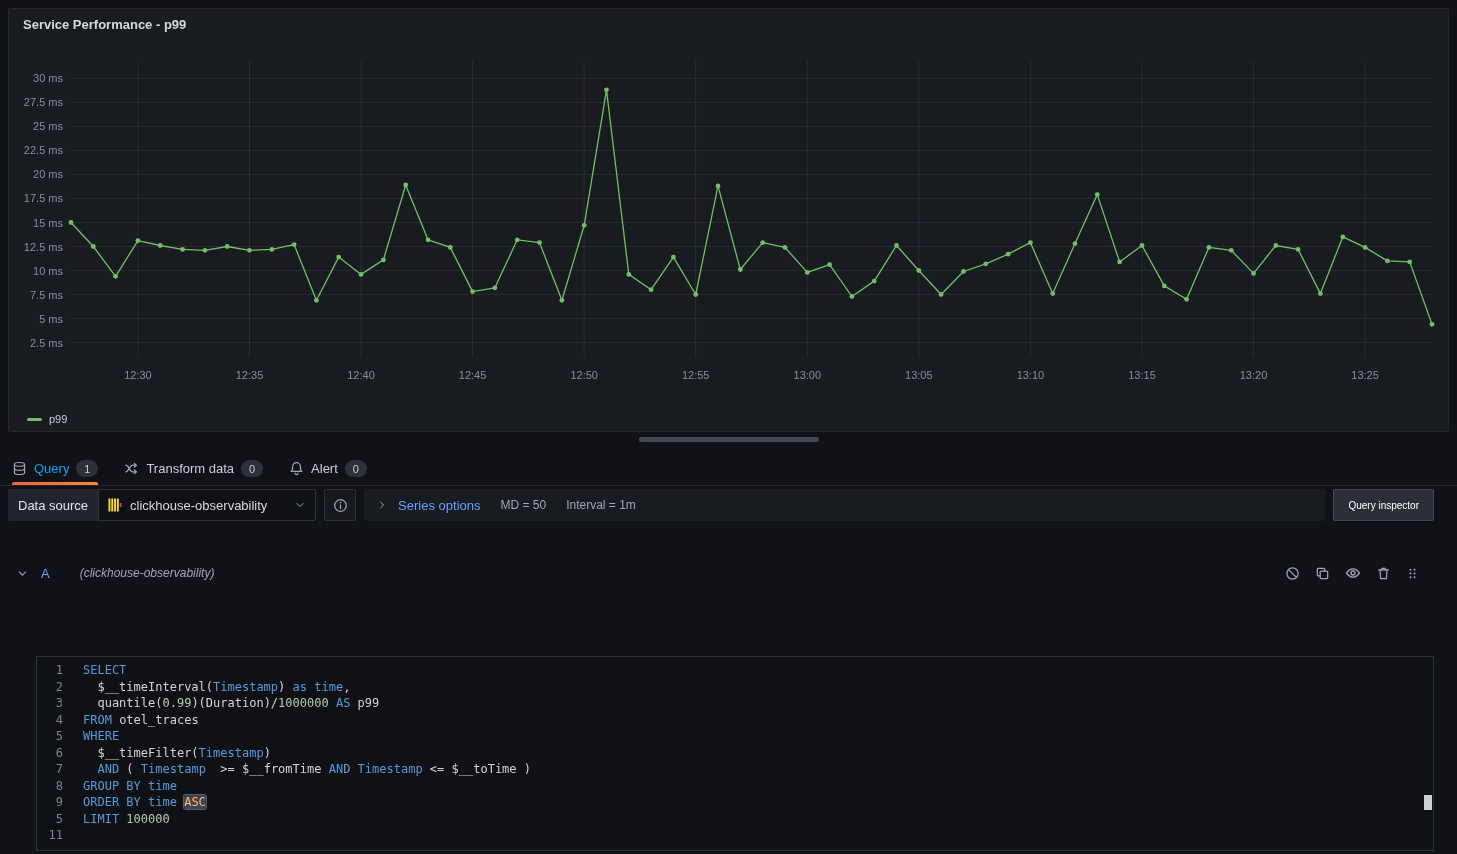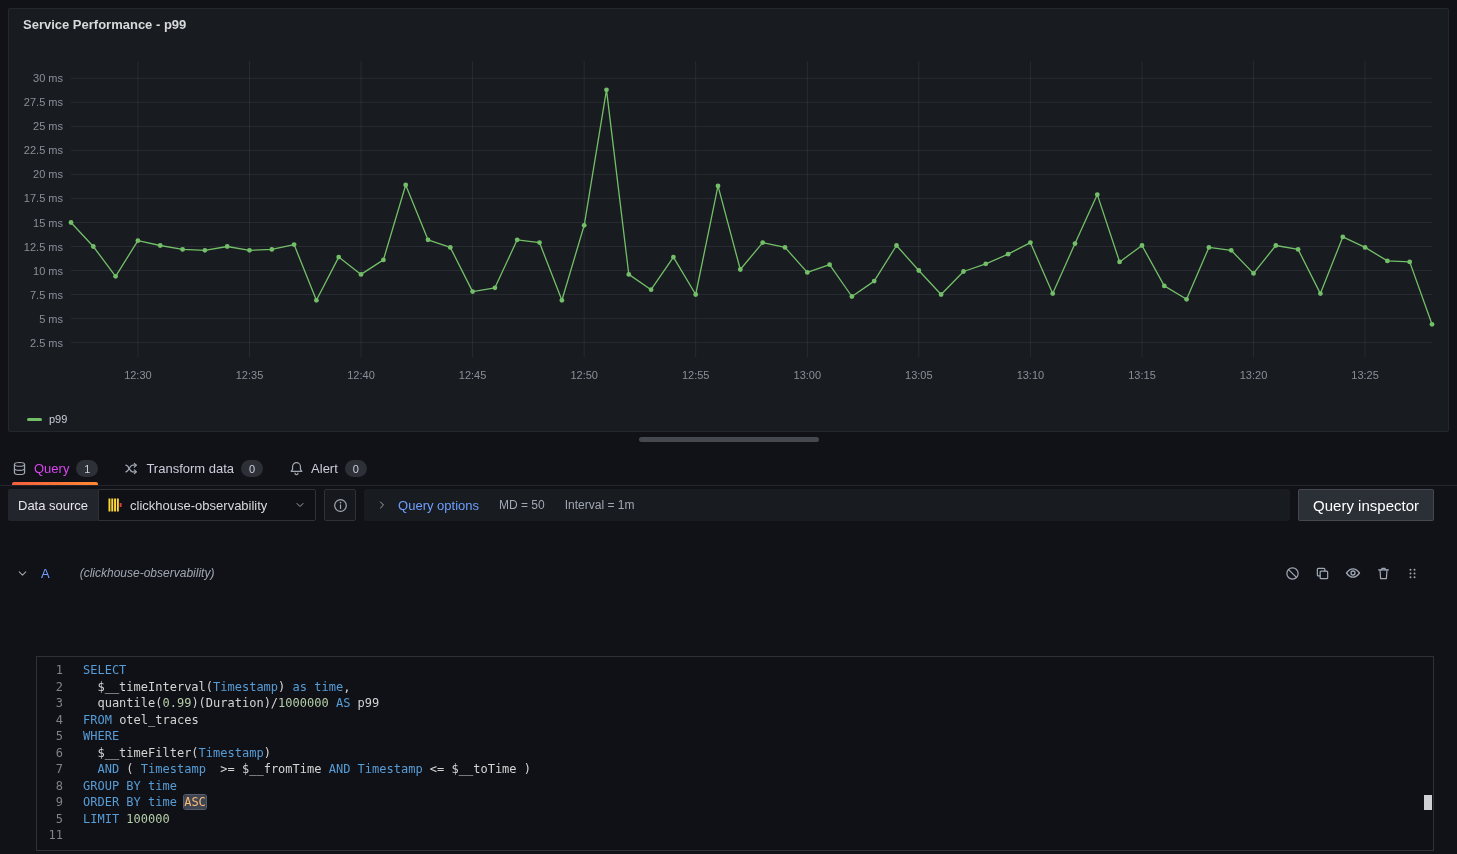--- a/index.html
+++ b/index.html
@@ -30,21 +30,21 @@
   .hscroll { position:absolute; top:437px; left:50%; transform:translateX(-50%); width:180px; height:5px; border-radius:3px; background:#45484e; cursor:pointer; }
 
   
   .tabs-bar {
     position:absolute; top:452px; left:0; width:1457px; height:34px;
     display:flex; align-items:stretch; gap:26px; padding-left:12px;
     border-bottom:1px solid #24262b;
   }
   .tab { display:flex; align-items:center; gap:7px; position:relative; cursor:pointer; color:#9fa7b3; }
   .tab .tab-label { color:#ccccdc; font-size:13px; }
-  .tab.active .tab-label { color:#d946ef; font-weight:500; }
+  .tab.active .tab-label { color:#0ea5e9; font-weight:500; }
   .tab.active::after {
     content:''; position:absolute; left:0; right:0; bottom:0; height:3px; border-radius:2px 2px 0 0;
     background:linear-gradient(90deg,#f55f3e,#ff8833);
   }
   .count-badge {
     display:inline-flex; align-items:center; justify-content:center;
     min-width:22px; height:17px; padding:0 7px; border-radius:9px;
     background:#2d3137; color:#ccccdc; font-size:11px;
   }
 
@@ -65,21 +65,21 @@
   }
   .q-options {
     margin-left:8px; flex:1; height:32px; background:#181b1f; border-radius:2px;
     display:flex; align-items:center; gap:10px; padding:0 12px;
   }
   .q-options .link { color:#6e9fff; font-size:13px; cursor:pointer; }
   .q-options .meta { color:#9fa7b3; font-size:12px; margin-left:10px; }
   .inspector-btn {
     margin-left:8px; height:32px; padding:0 14px; display:flex; align-items:center;
     background:#2b2f36; border:1px solid rgba(204,204,220,0.16); border-radius:2px;
-    color:#ffffff; font-size:15px; cursor:pointer;
+    color:#ffffff; font-size:10px; cursor:pointer;
   }
 
   
   .query-header { position:absolute; top:557px; left:8px; width:1419px; height:32px; display:flex; align-items:center; padding:0 8px; gap:12px; }
   .query-header .chev { color:#9fa7b3; cursor:pointer; }
   .ref-id { color:#6e9fff; font-size:13px; font-weight:500; cursor:pointer; }
   .ds-hint { color:#9fa7b3; font-size:12px; font-style:italic; margin-left:18px; }
   .row-actions { margin-left:auto; display:flex; align-items:center; gap:15px; color:#9fa7b3; }
   .row-actions .icon-btn { cursor:pointer; display:flex; align-items:center; }
 
@@ -293,21 +293,21 @@
     <svg class="ic" width="15" height="15" viewBox="0 0 16 16">
       <circle cx="8" cy="8" r="6.2"></circle>
         <line x1="8" y1="7.4" x2="8" y2="11.2"></line>
         <circle cx="8" cy="4.9" r="0.9" fill="currentColor" stroke="none"></circle>
     </svg>
   </div>
   <div class="q-options">
     <svg class="ic" width="12" height="12" viewBox="0 0 16 16" style="color:#9fa7b3">
         <path d="M6 4l4 4-4 4"></path>
       </svg>
-    <span class="link">Query options</span>
+    <span class="link">Series options</span>
     <span class="meta">MD = 50</span>
     <span class="meta">Interval = 1m</span>
   </div>
   <div class="inspector-btn">Query inspector</div>
 </div>
 
 <div class="query-header">
   <svg class="ic chev" width="13" height="13" viewBox="0 0 16 16">
       <path d="M4 6l4 4 4-4"></path>
     </svg>

